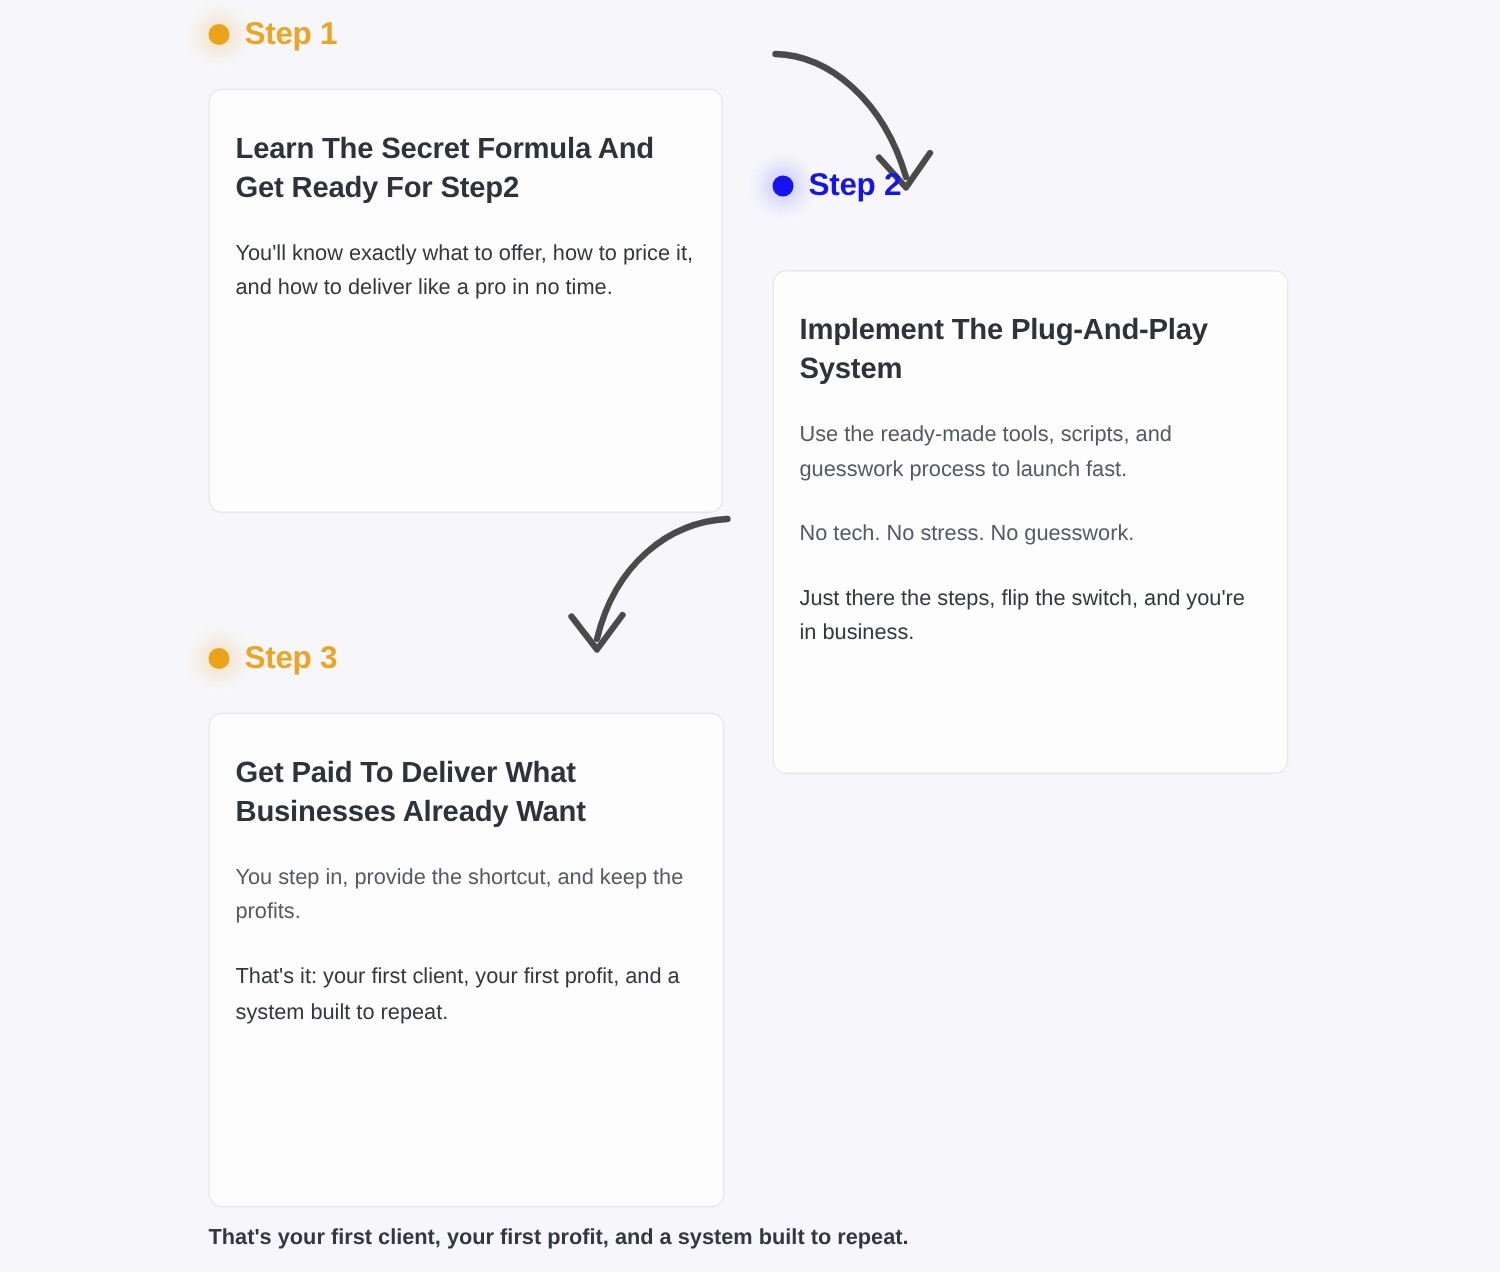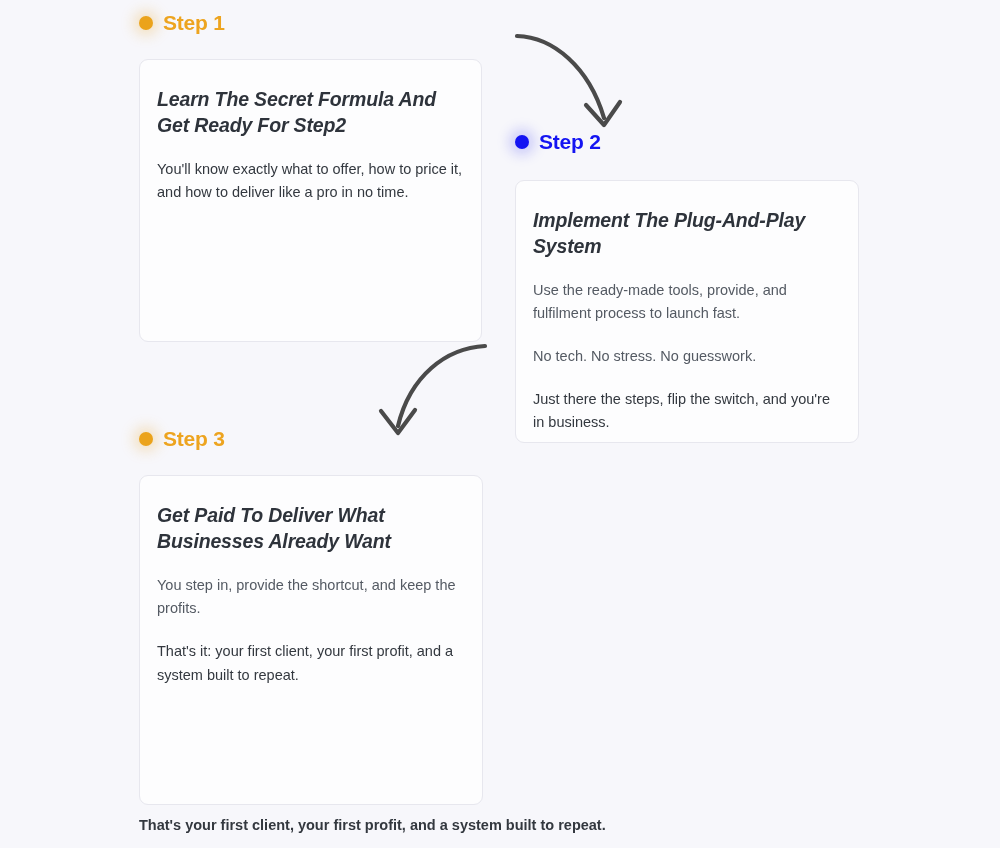--- a/index.html
+++ b/index.html
@@ -67,21 +67,20 @@
     padding: 26px 17px 24px 17px;
   }
 
   .card-title {
     font-size: 19.5px;
     line-height: 1.35;
     font-weight: 700;
     color: #2e333b;
     letter-spacing: -0.15px;
     margin-bottom: 19px;
-    font-style: italic;
   }
 
   .card-p {
     font-size: 14.5px;
     line-height: 1.63;
     color: #545a63;
     margin-bottom: 19px;
   }
 
   .card-p:last-child { margin-bottom: 0; }
@@ -122,28 +121,28 @@
   <div class="card" style="left:139px; top:59px; width:343px; height:283px;">
     <div class="card-title">Learn The Secret Formula And Get Ready For Step2</div>
     <div class="card-p bold">You'll know exactly what to offer, how to price it, and how to deliver like a pro in no time.</div>
   </div>
 
   <svg class="arrow-svg" style="left:505px; top:22px;" width="130" height="112" viewBox="0 0 130 112" fill="none">
     <path d="M12 14 C 48 15, 84 45, 99 96" stroke="#4a4a4a" stroke-width="4.2" stroke-linecap="round" fill="none"></path>
     <path d="M81 83 L99 103 L115 80" stroke="#4a4a4a" stroke-width="4.2" stroke-linecap="round" stroke-linejoin="round" fill="none"></path>
   </svg>
 
-  <div class="step-label" style="left:515px; top:130px;">
+  <div class="step-label" style="left:515px; top:112px;">
     <span class="step-dot blue"></span>
     <span class="step-text blue">Step 2</span>
   </div>
 
-  <div class="card" style="left:515px; top:180px; width:344px; height:263px;">
+  <div class="card" style="left:515px; top:180px; width:344px; height:336px;">
     <div class="card-title">Implement The Plug-And-Play System</div>
-    <div class="card-p">Use the ready-made tools, provide, and fulfilment process to launch fast.</div>
+    <div class="card-p">Use the ready-made tools, scripts, and guesswork process to launch fast.</div>
     <div class="card-p">No tech. No stress. No guesswork.</div>
     <div class="card-p bold">Just there the steps, flip the switch, and you're in business.</div>
   </div>
 
   <svg class="arrow-svg" style="left:372px; top:332px;" width="125" height="110" viewBox="0 0 125 110" fill="none">
     <path d="M113 14 C 74 16, 38 44, 26 94" stroke="#4a4a4a" stroke-width="4.2" stroke-linecap="round" fill="none"></path>
     <path d="M9 79 L26 101 L43 78" stroke="#4a4a4a" stroke-width="4.2" stroke-linecap="round" stroke-linejoin="round" fill="none"></path>
   </svg>
 
   <div class="step-label" style="left:139px; top:427px;">

